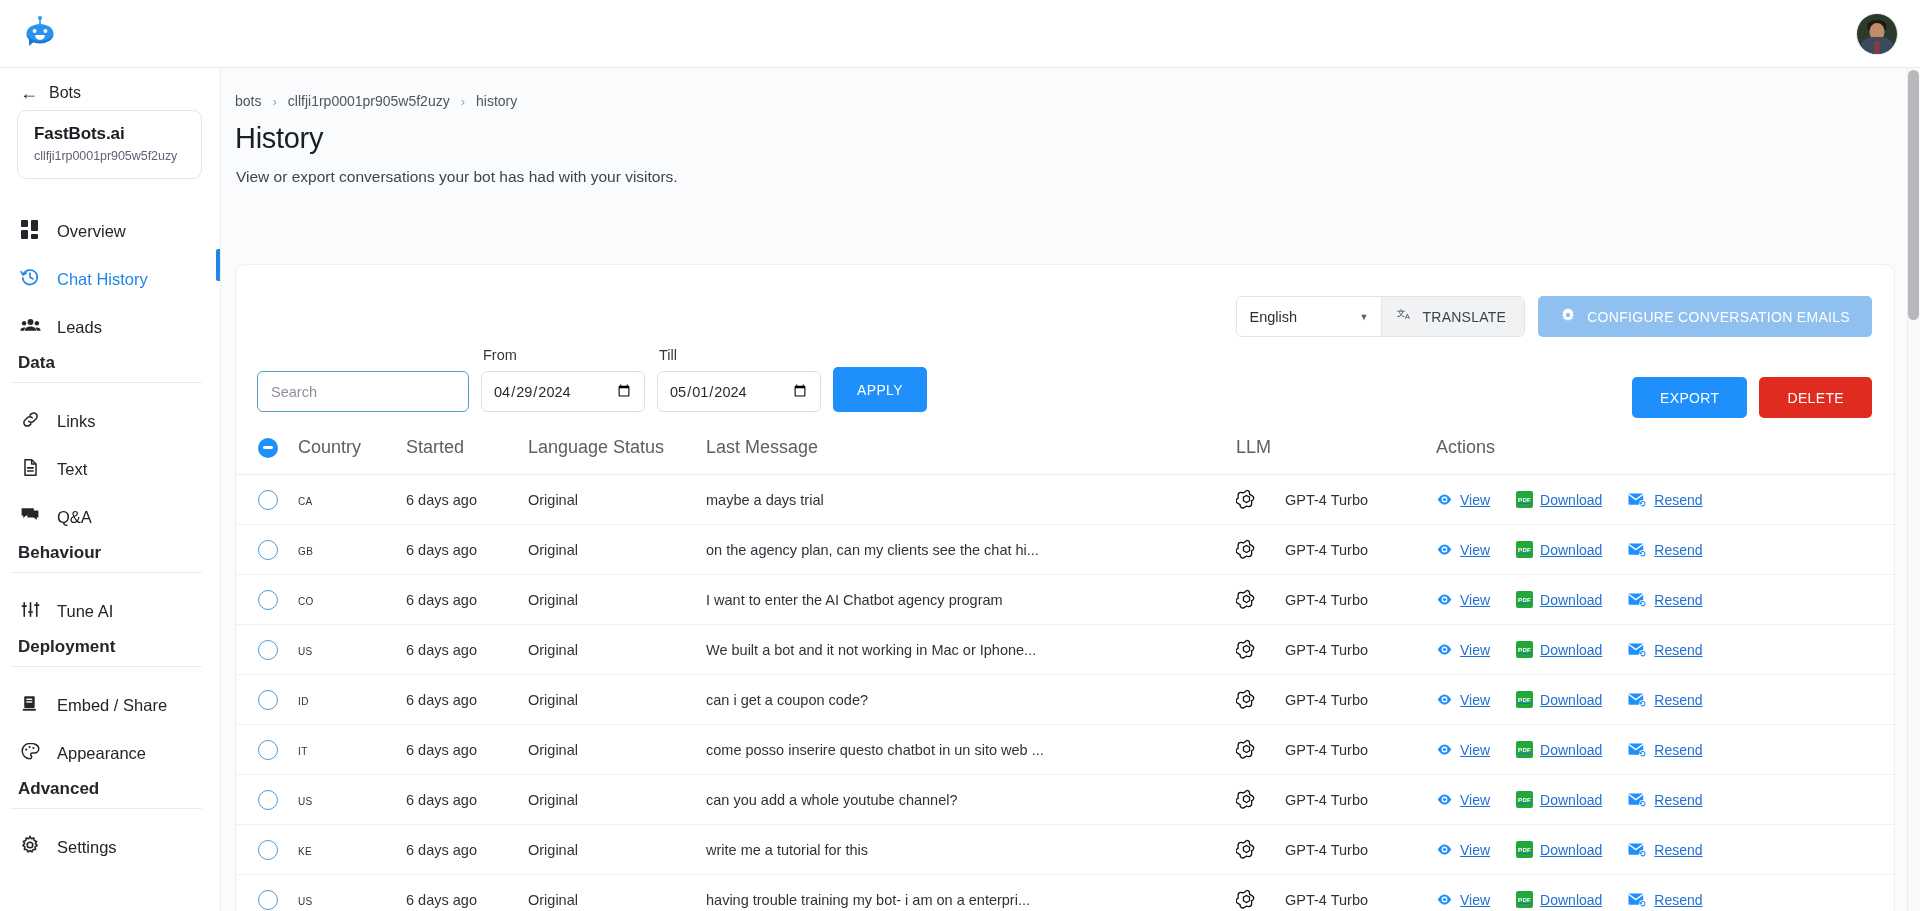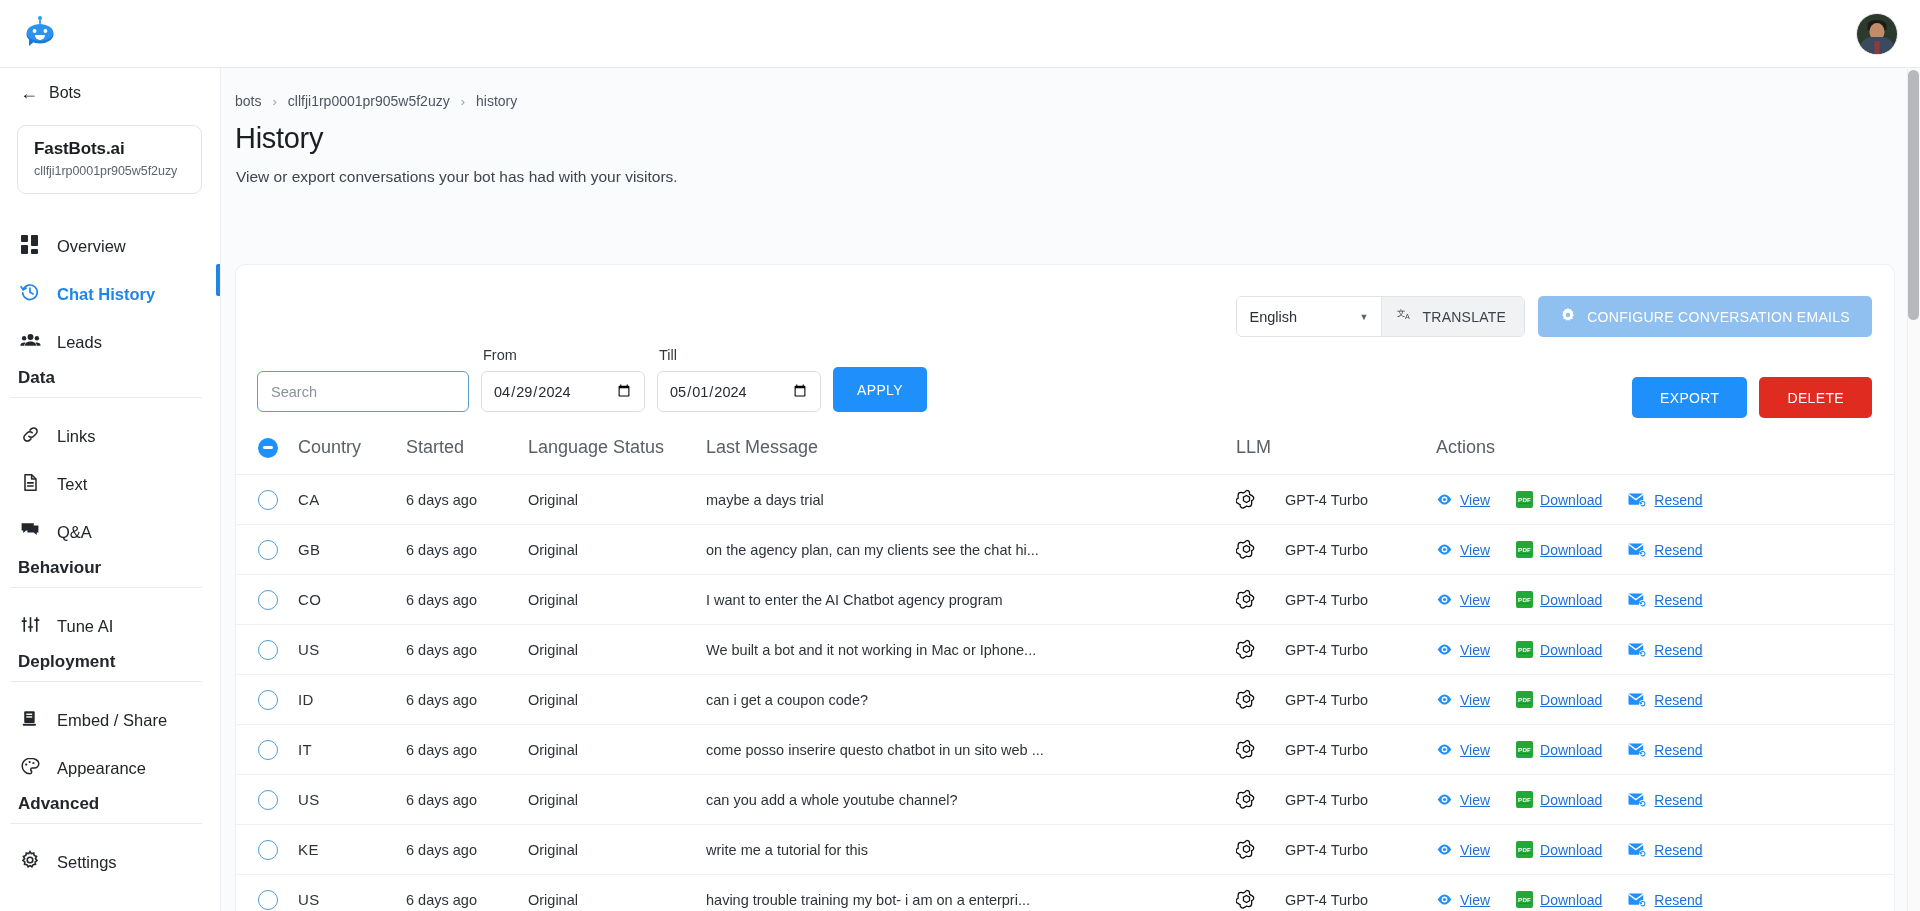--- a/index.html
+++ b/index.html
@@ -68,21 +68,21 @@
   }
   .back-link {
     display: flex; align-items: center; gap: 11px;
     margin: 16px 0 0 20px;
     font-size: 16px; color: #23262b;
     cursor: pointer;
   }
   .back-link .arrow { font-size: 18px; line-height: 1; color: #23262b; }
 
   .bot-card {
-    margin: 23px 18px 0 17px;
+    margin: 8px 18px 0 17px;
     border: 1px solid #e2e5e9;
     border-radius: 9px;
     padding: 13px 16px 15px 16px;
     background: #fff;
     cursor: pointer;
   }
   .bot-card .bot-name {
     font-size: 17px; font-weight: bold; color: #1a1d21; letter-spacing: -.1px;
   }
   .bot-card .bot-id {
@@ -92,21 +92,21 @@
   .nav-list { margin-top: 14px; }
   .nav-item {
     position: relative;
     display: flex; align-items: flex-end; gap: 15px;
     height: 48px;
     padding-left: 18px;
     font-size: 16.5px;
     color: #22252a;
     cursor: pointer;
   }
-  .nav-item.active { color: #1f86e8; font-weight: bold; }
+  .nav-item.active { color: #1f86e8; font-weight: normal; }
   .nav-item.active .bar {
     position: absolute; right: 0; top: 8px;
     width: 4px; height: 32px; background: #1f86e8; border-radius: 2px 0 0 2px;
   }
   .nav-item .ico {
     width: 24px; height: 24px;
     display: inline-flex; align-items: center; justify-content: center;
     flex: 0 0 24px;
   }
   .nav-item .ico svg { display: block; }
@@ -265,21 +265,21 @@
   }
   .cb-indet::after {
     content: ""; width: 10px; height: 2.4px; background: #fff; border-radius: 2px;
   }
   .cb-empty {
     width: 20px; height: 20px; border-radius: 50%;
     border: 1.6px solid #4f9bd4;
     background: #fff; cursor: pointer;
   }
   .country-code {
-    font-size: 15px; color: #2e333a; letter-spacing: .4px;
+    font-size: 10px; color: #2e333a; letter-spacing: .4px;
   }
   .llm-cell { display: flex; align-items: center; gap: 28px; }
   .llm-cell .oai { width: 21px; height: 21px; flex: 0 0 21px; }
   .llm-cell .nm { font-size: 14.5px; color: #2e333a; }
 
   .actions-cell { display: flex; align-items: center; gap: 26px; }
   .act {
     display: flex; align-items: center; gap: 7px;
     font-size: 14px; color: #1f6fd4;
     text-decoration: underline;

